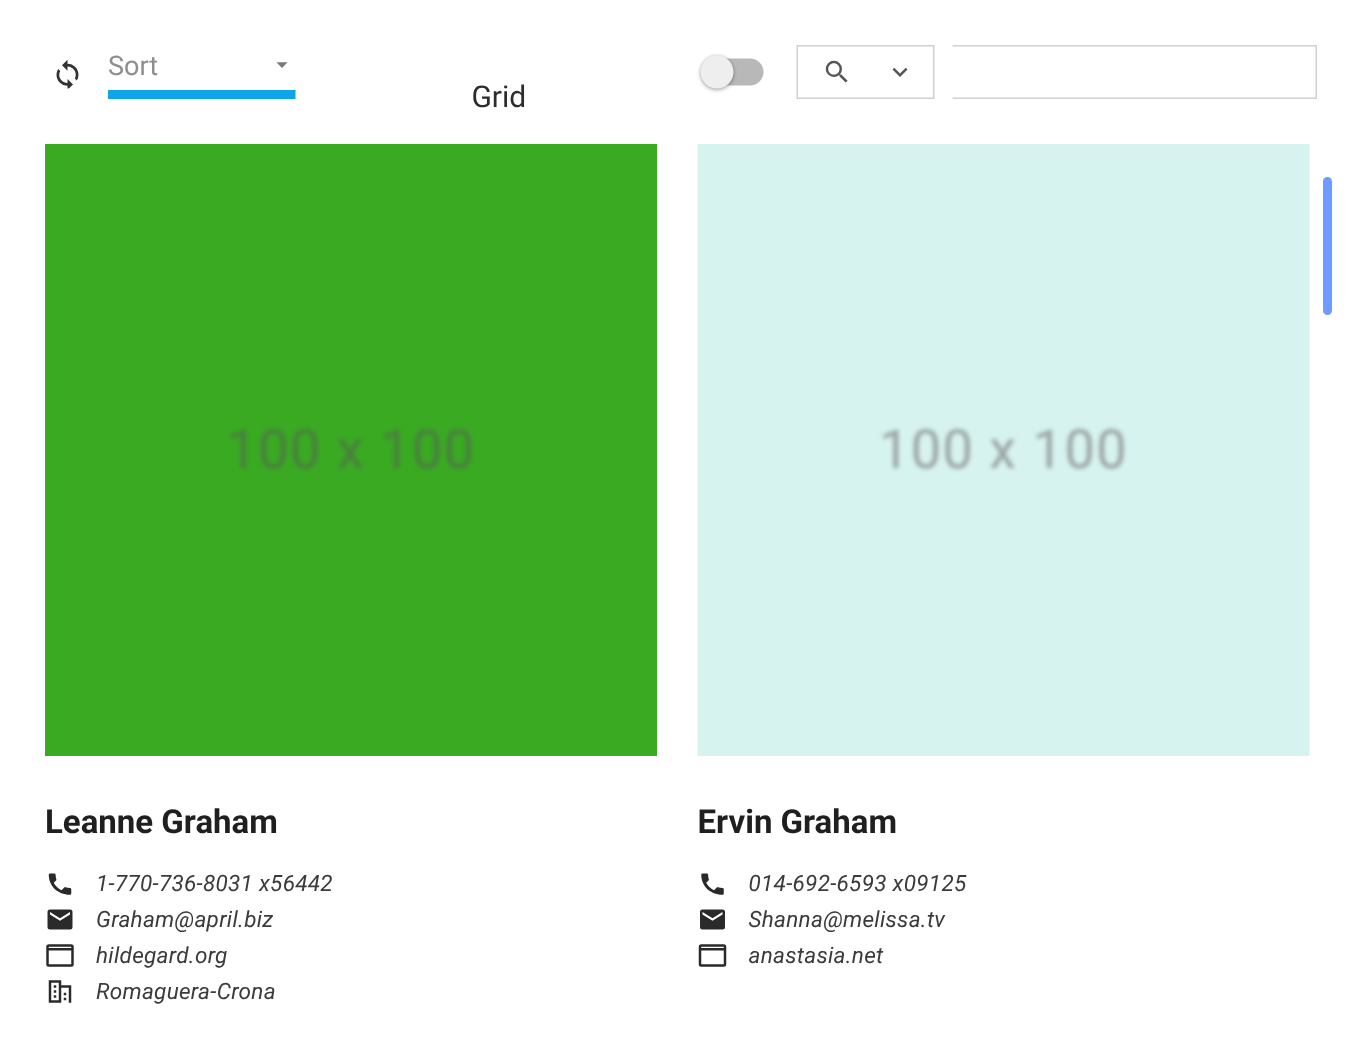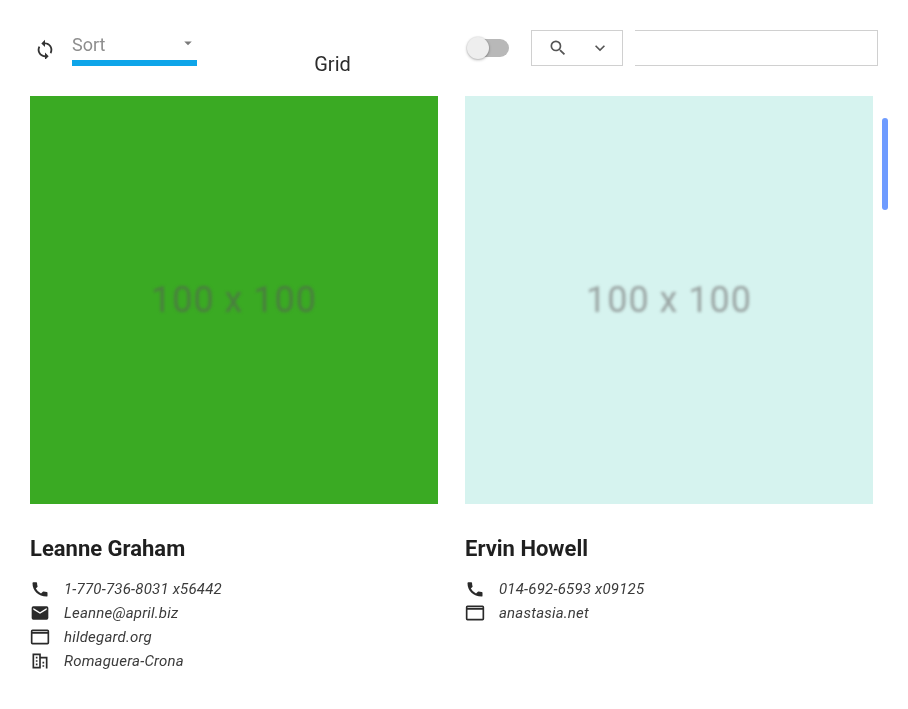--- a/index.html
+++ b/index.html
@@ -232,49 +232,55 @@
     <div class="info-row">
       <span class="icon"><svg viewBox="0 0 24 24">
             <use href="#i-phone"></use>
           </svg></span>
       <span class="val">1-770-736-8031 x56442</span>
     </div>
     <div class="info-row">
       <span class="icon"><svg viewBox="0 0 24 24">
             <use href="#i-mail"></use>
           </svg></span>
-      <span class="val">Leanne@april.biz</span>
+      <span class="val">Graham@april.biz</span>
     </div>
     <div class="info-row">
       <span class="icon"><svg viewBox="0 0 24 24">
             <use href="#i-website"></use>
           </svg></span>
       <span class="val">hildegard.org</span>
     </div>
     <div class="info-row">
       <span class="icon"><svg viewBox="0 0 24 24">
             <use href="#i-company"></use>
           </svg></span>
       <span class="val">Romaguera-Crona</span>
     </div>
   </div>
 
   <div class="card">
     <div class="img-placeholder mint">
       <span class="dim">100 x 100</span>
     </div>
-    <h2>Ervin Howell</h2>
+    <h2>Ervin Graham</h2>
     <div class="info-row">
       <span class="icon"><svg viewBox="0 0 24 24">
             <use href="#i-phone"></use>
           </svg></span>
       <span class="val">014-692-6593 x09125</span>
     </div>
     <div class="info-row">
       <span class="icon"><svg viewBox="0 0 24 24">
+            <use href="#i-mail"></use>
+          </svg></span>
+      <span class="val">Shanna@melissa.tv</span>
+    </div>
+    <div class="info-row">
+      <span class="icon"><svg viewBox="0 0 24 24">
             <use href="#i-website"></use>
           </svg></span>
       <span class="val">anastasia.net</span>
     </div>
   </div>
 
 </div>
 
 <div class="scrollbar-thumb"></div>
 

